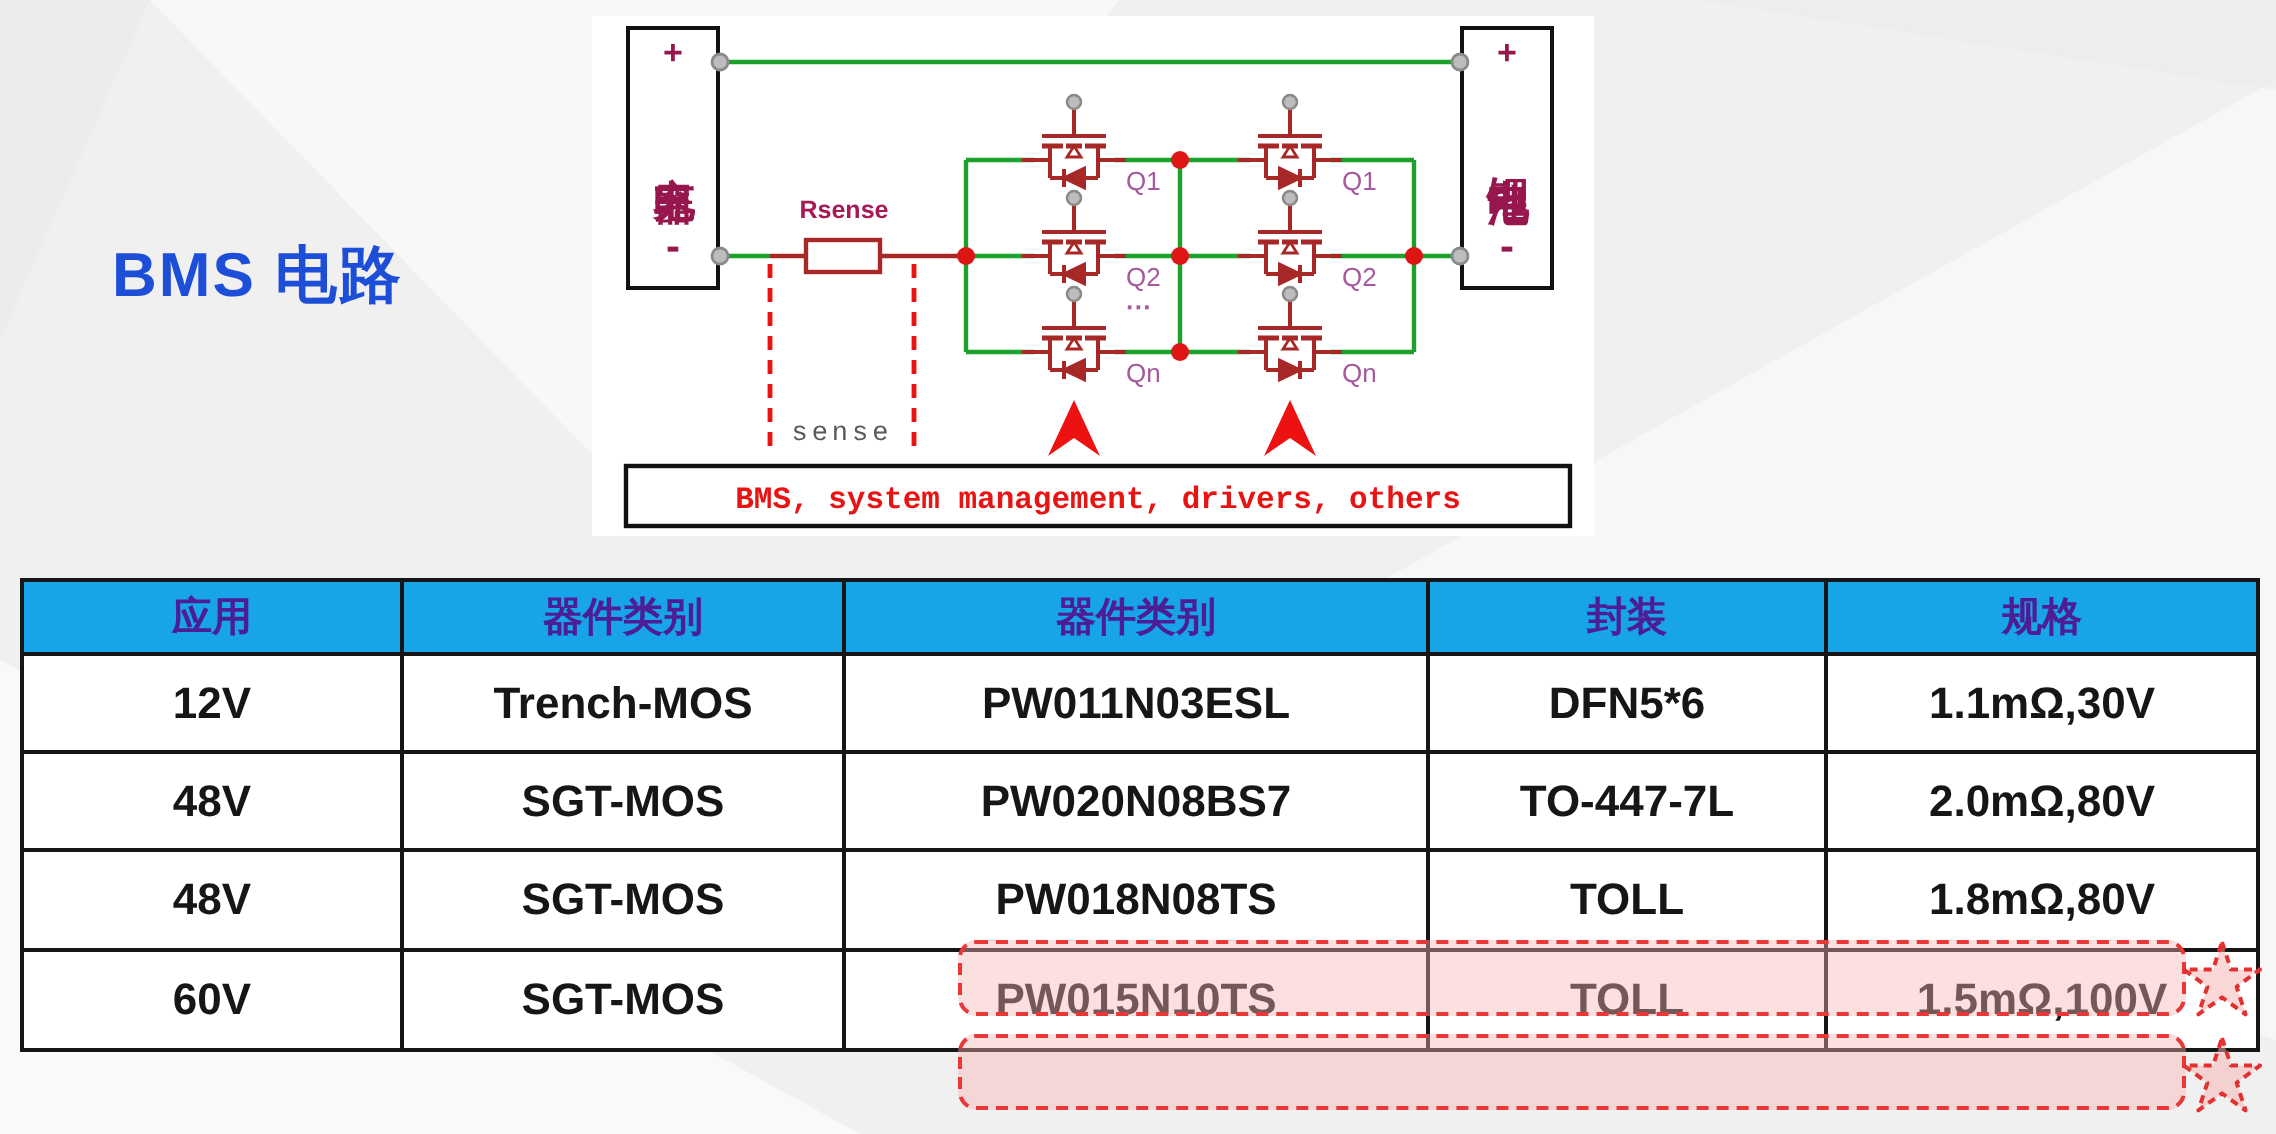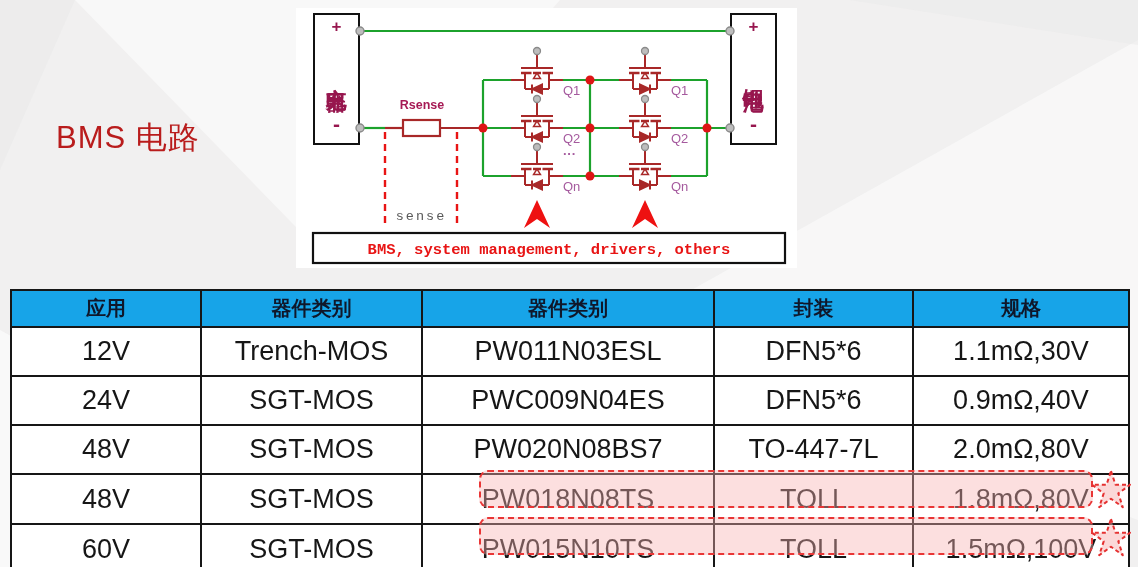--- a/index.html
+++ b/index.html
@@ -1,43 +1,43 @@
 <!DOCTYPE html>
 <html><head>
 <meta charset="utf-8">
 <style>
   html,body{margin:0;padding:0;}
   body{width:1138px;height:567px;overflow:hidden;font-family:"Liberation Sans",sans-serif;}
   .stage{position:relative;width:1138px;height:567px;background:#f1f0f0;overflow:hidden;}
   .bg-tex{position:absolute;left:0;top:0;width:1138px;height:567px;}
 
-  .title{position:absolute;left:56px;top:117px;margin:0;font-size:31px;font-weight:400;
-         color:#b91c1c;letter-spacing:1px;}
+  .title{position:absolute;left:56px;top:117px;margin:0;font-size:31px;font-weight:700;
+         color:#1d4ed8;letter-spacing:1px;}
 
   .panel{position:absolute;left:296px;top:8px;width:501px;height:260px;background:#ffffff;}
   .panel svg.circ{position:absolute;left:0;top:0;}
 
   .termbox{position:absolute;width:47px;height:132px;box-sizing:border-box;border:2.5px solid #111;
            background:#fff;display:flex;flex-direction:column;align-items:center;
            justify-content:space-between;padding:3px 0 9px 0;color:#97164e;}
   .termbox .plus{font-size:17px;font-weight:700;line-height:1;}
   .termbox .minus{font-size:21px;font-weight:700;line-height:1;}
   .termbox .cjk{writing-mode:vertical-rl;text-orientation:upright;font-size:21px;font-weight:700;
                 letter-spacing:2px;line-height:1;}
   .charger{left:17px;top:5px;}
   .battery{left:434px;top:5px;}
 
   table.spec{position:absolute;left:10px;top:289px;width:1118px;border-collapse:collapse;
              table-layout:fixed;background:#fff;}
   table.spec,table.spec th,table.spec td{border:2px solid #161616;}
   table.spec{border:2.5px solid #111;}
-  table.spec th{background:#17a4e8;color:#0f172a;font-size:20px;font-weight:700;height:35px;
+  table.spec th{background:#17a4e8;color:#4c1d95;font-size:20px;font-weight:700;height:35px;
                 padding:0;text-align:center;}
-  table.spec td{font-size:27px;color:#161616;text-align:center;padding:0;height:47px;
-                font-weight:400;}
+  table.spec td{font-size:22px;color:#161616;text-align:center;padding:0;height:47px;
+                font-weight:700;}
   tr.r4 td,tr.r5 td{height:48px;}
 
   .hl{position:absolute;left:479px;width:614px;height:38px;box-sizing:border-box;
       border:2.5px dashed #e93636;border-radius:9px;background:rgba(247,178,178,0.42);
       pointer-events:none;}
   .hl1{top:470px;} .hl2{top:517px;}
   .star{position:absolute;left:1088px;width:46px;height:46px;pointer-events:none;}
   .star1{top:466px;} .star2{top:514px;}
 
   text{font-family:"Liberation Sans",sans-serif;}
@@ -215,27 +215,20 @@
     </thead>
     <tbody>
       <tr>
         <td>12V</td>
         <td>Trench-MOS</td>
         <td>PW011N03ESL</td>
         <td>DFN5*6</td>
         <td>1.1mΩ,30V</td>
       </tr>
       <tr>
-        <td>24V</td>
-        <td>SGT-MOS</td>
-        <td>PWC009N04ES</td>
-        <td>DFN5*6</td>
-        <td>0.9mΩ,40V</td>
-      </tr>
-      <tr>
         <td>48V</td>
         <td>SGT-MOS</td>
         <td>PW020N08BS7</td>
         <td>TO-447-7L</td>
         <td>2.0mΩ,80V</td>
       </tr>
       <tr class="r4">
         <td>48V</td>
         <td>SGT-MOS</td>
         <td>PW018N08TS</td>

